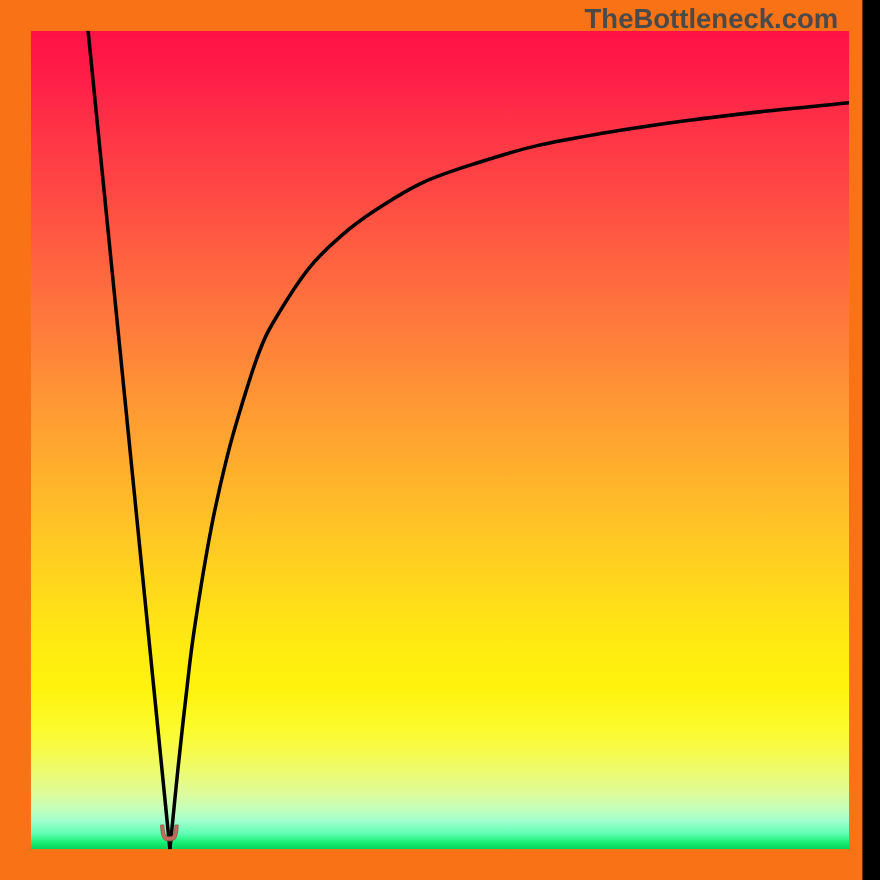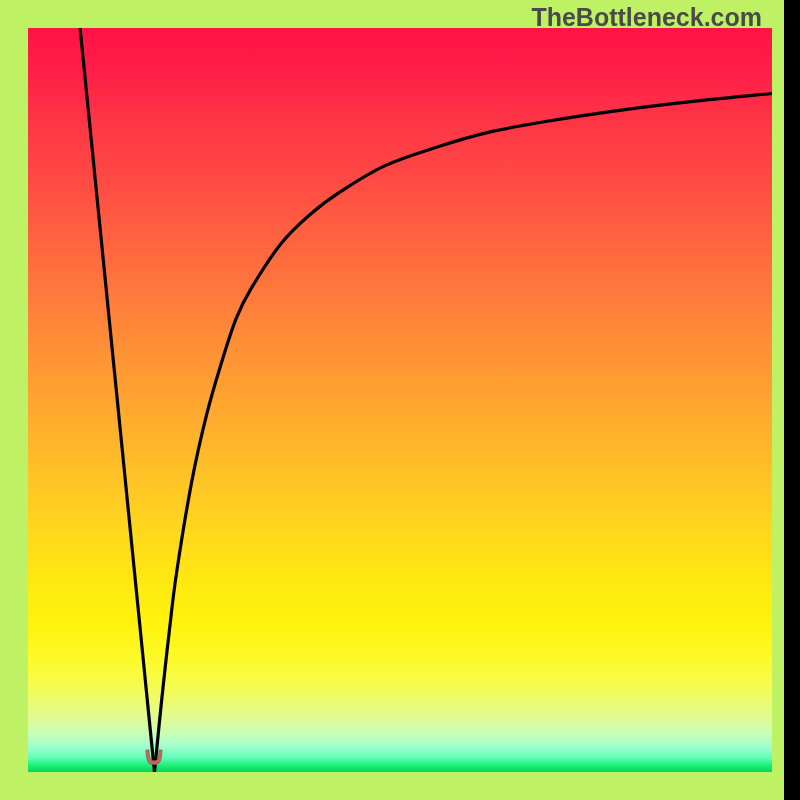--- a/index.html
+++ b/index.html
@@ -7,21 +7,21 @@
     padding: 0;
     width: 800px;
     height: 800px;
     background: #000;
     overflow: hidden;
     font-family: Arial, Helvetica, sans-serif;
   }
   .outer {
     width: 784px;
     height: 800px;
-    background: #bef264;
+    background: #f97316;
     position: relative;
   }
   .watermark {
     position: absolute;
     top: 3px;
     right: 22px;
     color: #4a4a4a;
     font-size: 25px;
     font-weight: 600;
     letter-spacing: 0px;

